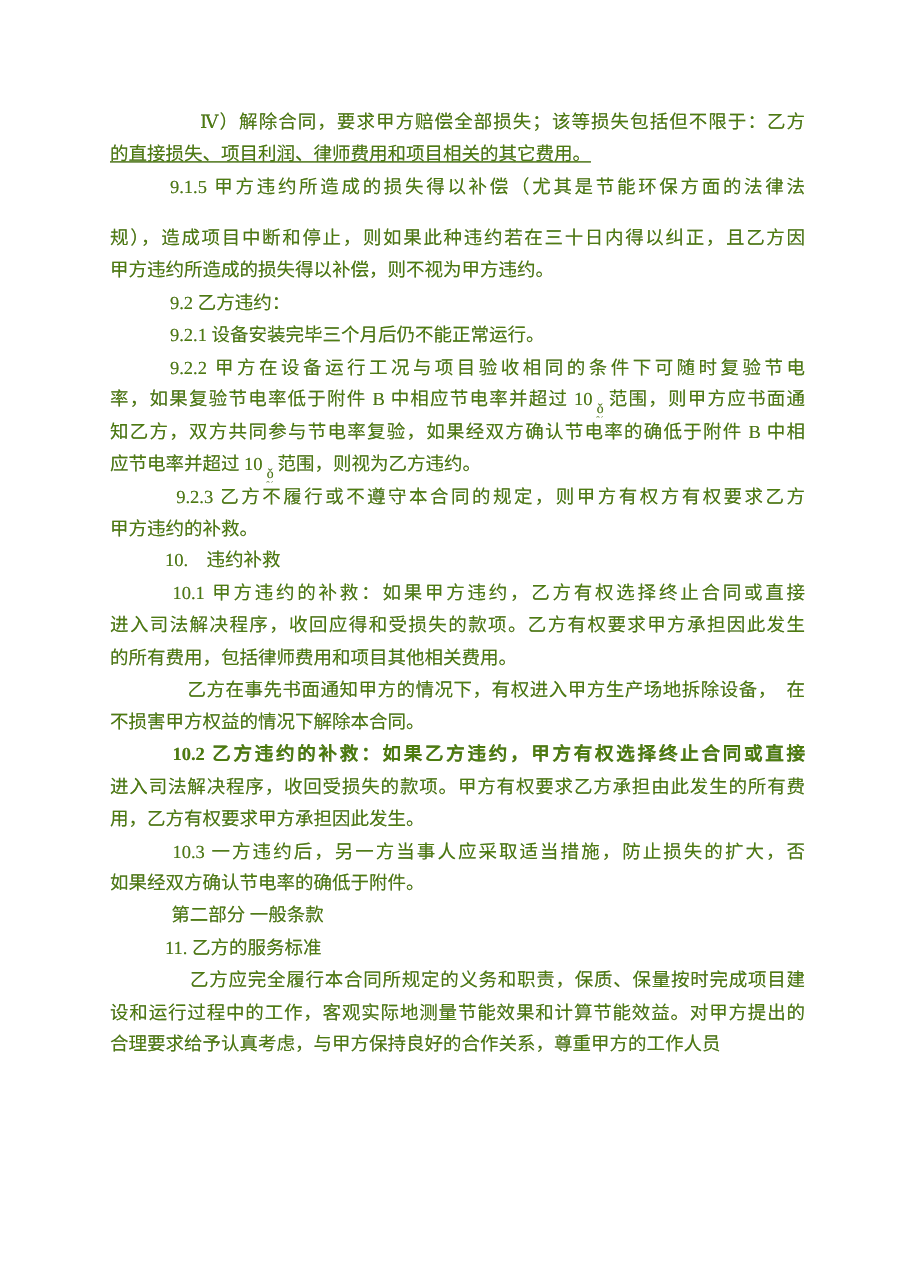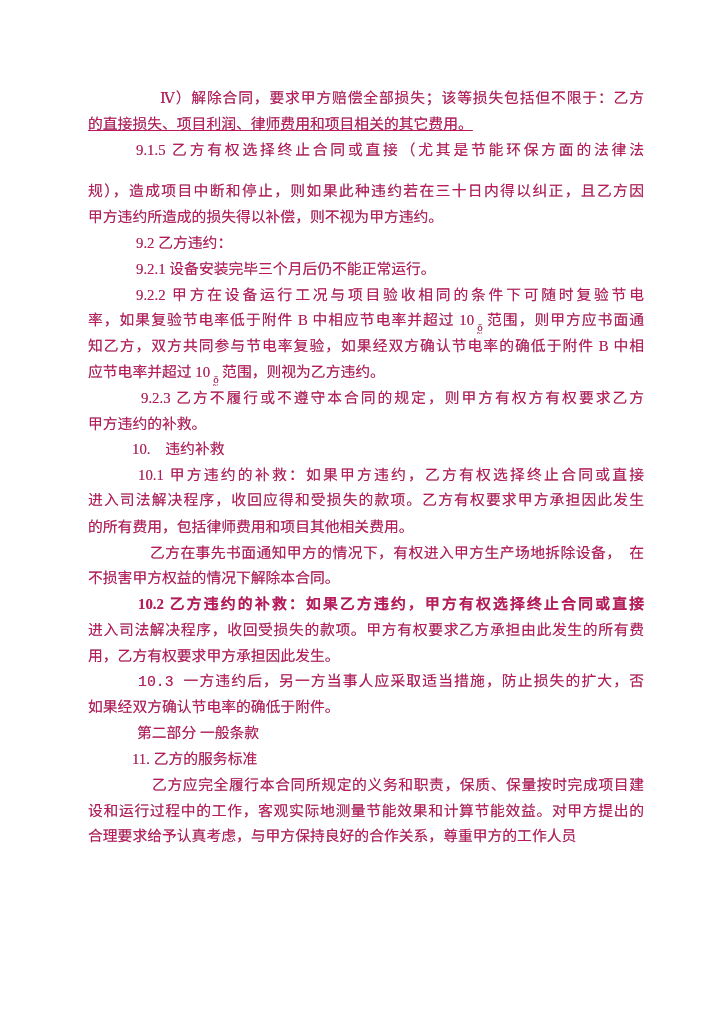--- a/index.html
+++ b/index.html
@@ -18,21 +18,21 @@
     left: 88px;
     top: 86px;
     width: 556px;
   }
   .doc-line {
     font-family: "Liberation Serif", "DejaVu Serif", serif;
     font-size: 14.8px;
     line-height: 25.8px;
     height: 25.8px;
     overflow: hidden;
-    color: #be185d;
+    color: #4d7c0f;
     text-align: justify;
     text-shadow: 0 0 0.5px rgba(64,64,64,0.55);
     white-space: normal;
   }
   .doc-line.j {
     text-align-last: justify;
   }
   
   .pctstack {
     display: inline-flex;
@@ -51,47 +51,47 @@
     line-height: 8px;
   }
 </style>
 </head>
 <body>
 
 <main class="doc-page">
   <div id="doc-text">
       <div class="doc-line j" style="padding-left: 72px;">Ⅳ）解除合同，要求甲方赔偿全部损失；该等损失包括但不限于：乙方</div>
       <div class="doc-line" style="padding-left: 0px; text-decoration: underline;">的直接损失、项目利润、律师费用和项目相关的其它费用。</div>
-      <div class="doc-line j" style="padding-left: 48px;">9.1.5 乙方有权选择终止合同或直接（尤其是节能环保方面的法律法</div>
+      <div class="doc-line j" style="padding-left: 48px;">9.1.5 甲方违约所造成的损失得以补偿（尤其是节能环保方面的法律法</div>
       <div class="doc-line j" style="padding-left: 0px; margin-top: 16px;">规），造成项目中断和停止，则如果此种违约若在三十日内得以纠正，且乙方因</div>
       <div class="doc-line" style="padding-left: 0px;">甲方违约所造成的损失得以补偿，则不视为甲方违约。</div>
       <div class="doc-line" style="padding-left: 48px;">9.2 乙方违约：</div>
       <div class="doc-line" style="padding-left: 48px;">9.2.1 设备安装完毕三个月后仍不能正常运行。</div>
       <div class="doc-line j" style="padding-left: 48px;">9.2.2 甲方在设备运行工况与项目验收相同的条件下可随时复验节电</div>
       <div class="doc-line j" style="padding-left: 0px;">率，如果复验节电率低于附件 B 中相应节电率并超过 10<span class="pctstack">
           <span class="pct-top">ǒ</span>
           <span class="pct-bot">%</span>
         </span>范围，则甲方应书面通</div>
       <div class="doc-line j" style="padding-left: 0px;">知乙方，双方共同参与节电率复验，如果经双方确认节电率的确低于附件 B 中相</div>
       <div class="doc-line" style="padding-left: 0px;">应节电率并超过 10<span class="pctstack">
           <span class="pct-top">ǒ</span>
           <span class="pct-bot">%</span>
         </span>范围，则视为乙方违约。</div>
       <div class="doc-line j" style="padding-left: 53px;">9.2.3 乙方不履行或不遵守本合同的规定，则甲方有权方有权要求乙方</div>
       <div class="doc-line" style="padding-left: 0px;">甲方违约的补救。</div>
       <div class="doc-line" style="padding-left: 44px;">10.　违约补救</div>
       <div class="doc-line j" style="padding-left: 50px;">10.1 甲方违约的补救：如果甲方违约，乙方有权选择终止合同或直接</div>
-      <div class="doc-line j" style="padding-left: 0px; font-family: Liberation Mono, monospace;">进入司法解决程序，收回应得和受损失的款项。乙方有权要求甲方承担因此发生</div>
+      <div class="doc-line j" style="padding-left: 0px;">进入司法解决程序，收回应得和受损失的款项。乙方有权要求甲方承担因此发生</div>
       <div class="doc-line" style="padding-left: 0px;">的所有费用，包括律师费用和项目其他相关费用。</div>
       <div class="doc-line j" style="padding-left: 62px;">乙方在事先书面通知甲方的情况下，有权进入甲方生产场地拆除设备，　在</div>
       <div class="doc-line" style="padding-left: 0px;">不损害甲方权益的情况下解除本合同。</div>
       <div class="doc-line j" style="padding-left: 50px; font-weight: bold;">10.2 乙方违约的补救：如果乙方违约，甲方有权选择终止合同或直接</div>
       <div class="doc-line j" style="padding-left: 0px;">进入司法解决程序，收回受损失的款项。甲方有权要求乙方承担由此发生的所有费</div>
       <div class="doc-line" style="padding-left: 0px;">用，乙方有权要求甲方承担因此发生。</div>
-      <div class="doc-line j" style="padding-left: 50px; font-family: Liberation Mono, monospace;">10.3 一方违约后，另一方当事人应采取适当措施，防止损失的扩大，否</div>
+      <div class="doc-line j" style="padding-left: 50px;">10.3 一方违约后，另一方当事人应采取适当措施，防止损失的扩大，否</div>
       <div class="doc-line" style="padding-left: 0px;">如果经双方确认节电率的确低于附件。</div>
       <div class="doc-line" style="padding-left: 49px;">第二部分 一般条款</div>
       <div class="doc-line" style="padding-left: 44px;">11. 乙方的服务标准</div>
       <div class="doc-line j" style="padding-left: 64px;">乙方应完全履行本合同所规定的义务和职责，保质、保量按时完成项目建</div>
       <div class="doc-line j" style="padding-left: 0px;">设和运行过程中的工作，客观实际地测量节能效果和计算节能效益。对甲方提出的</div>
       <div class="doc-line" style="padding-left: 0px;">合理要求给予认真考虑，与甲方保持良好的合作关系，尊重甲方的工作人员</div>
     </div>
 </main>
 
 </body></html>

